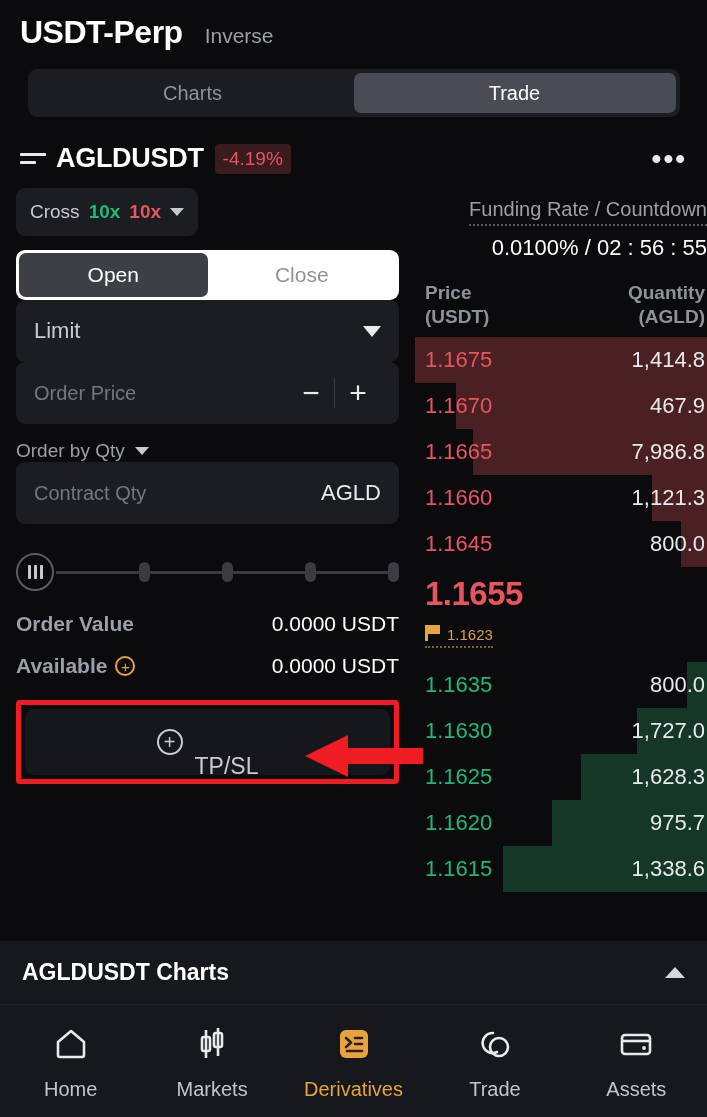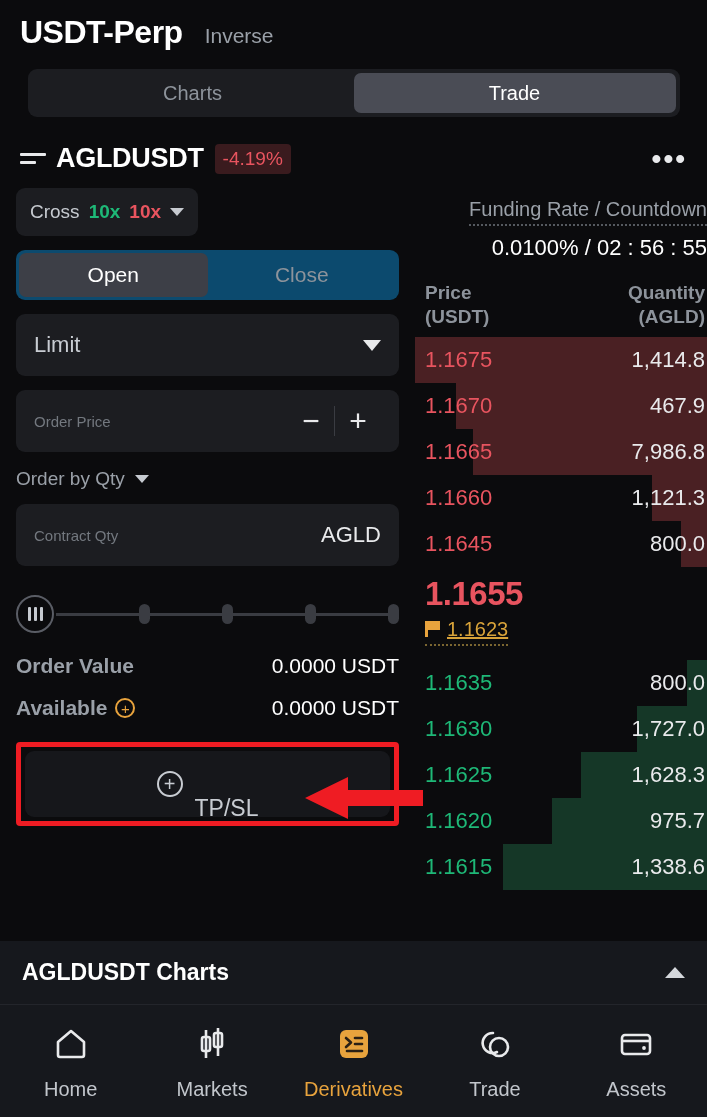--- a/index.html
+++ b/index.html
@@ -44,31 +44,31 @@
   
   .margin-chip { height: 48px; background: #1c1d21; border-radius: 9px; display: inline-flex;
                  align-items: center; padding: 0 14px; gap: 9px; }
   .margin-chip .mode { font-size: 19px; color: #c6cad0; }
   .margin-chip .lev-long { font-size: 19px; color: #1eb877; font-weight: bold; }
   .margin-chip .lev-short { font-size: 19px; color: #e8545f; font-weight: bold; }
   .caret { width: 0; height: 0; border-left: 7px solid transparent; border-right: 7px solid transparent;
            border-top: 8px solid #c6cad0; }
 
   
-  .oc-wrap { margin-top: 14px; height: 50px; background: #0c4a6e; border-radius: 9px;
+  .oc-wrap { margin-top: 14px; height: 50px; background: #ffffff; border-radius: 9px;
              display: flex; padding: 3px; }
   .oc { flex: 1; display: flex; align-items: center; justify-content: center;
         font-size: 21px; color: #8d939b; border-radius: 7px; }
   .oc.active { background: #3d3f47; color: #ffffff; }
 
   
-  .field { margin-top: 14px; height: 62px; background: #1c1d21; border-radius: 9px;
+  .field { height: 62px; background: #1c1d21; border-radius: 9px;
            display: flex; align-items: center; padding: 0 18px; }
   .field .label { font-size: 22px; color: #c8ccd2; }
-  .field .placeholder { font-size: 15px; color: #73787f; }
+  .field .placeholder { font-size: 20px; color: #73787f; }
   .field .suffix { margin-left: auto; font-size: 22px; color: #e9eaec; }
   .field .dd-caret { margin-left: auto; width: 0; height: 0;
                      border-left: 9px solid transparent; border-right: 9px solid transparent;
                      border-top: 11px solid #e9eaec; }
   .stepper { margin-left: auto; display: flex; align-items: center; }
   .step-btn { width: 46px; text-align: center; font-size: 30px; color: #e9eaec; line-height: 30px; }
   .step-divider { width: 1px; height: 30px; background: #3a3c42; }
 
   .orderby { margin-top: 16px; display: flex; align-items: center; gap: 10px; }
   .orderby .txt { font-size: 19px; color: #9aa0a8; }
@@ -122,22 +122,22 @@
   .ob-row .depth { position: absolute; top: 0; right: 0; height: 100%; }
   .ob-row .p, .ob-row .q { position: relative; z-index: 2; font-size: 22px; }
   .ob-row .q { margin-left: auto; color: #e9eaec; }
   .ob-row.ask .p { color: #e8545f; }
   .ob-row.ask .depth { background: #4a2023; }
   .ob-row.bid .p { color: #1eb877; }
   .ob-row.bid .depth { background: #153727; }
 
   .mid { padding: 8px 0 6px 10px; }
   .mid .last { font-size: 33px; font-weight: bold; color: #e8545f; letter-spacing: -0.5px; }
-  .mid .index { margin-top: 5px; font-size: 20px; color: #d8a33a;
-                border-bottom: 2px dotted #7a6530; display: inline-block; padding-bottom: 3px; text-decoration: underline; }
+  .mid .index { margin-top: 12px; font-size: 15px; color: #d8a33a;
+                border-bottom: 2px dotted #7a6530; display: inline-block; padding-bottom: 3px; }
   .flag { display: inline-block; width: 16px; height: 16px; margin-right: 6px;
           vertical-align: -1px; position: relative; }
   .flag::before { content: ""; position: absolute; left: 0; top: 0; width: 3px; height: 16px;
                   background: #e8a33d; }
   .flag::after { content: ""; position: absolute; left: 3px; top: 0; width: 12px; height: 9px;
                  background: #e8a33d; }
 
   
   .charts-bar { position: absolute; left: 0; top: 941px; width: 707px; height: 64px;
                 background: #16181d; display: flex; align-items: center; padding: 16px 22px;

